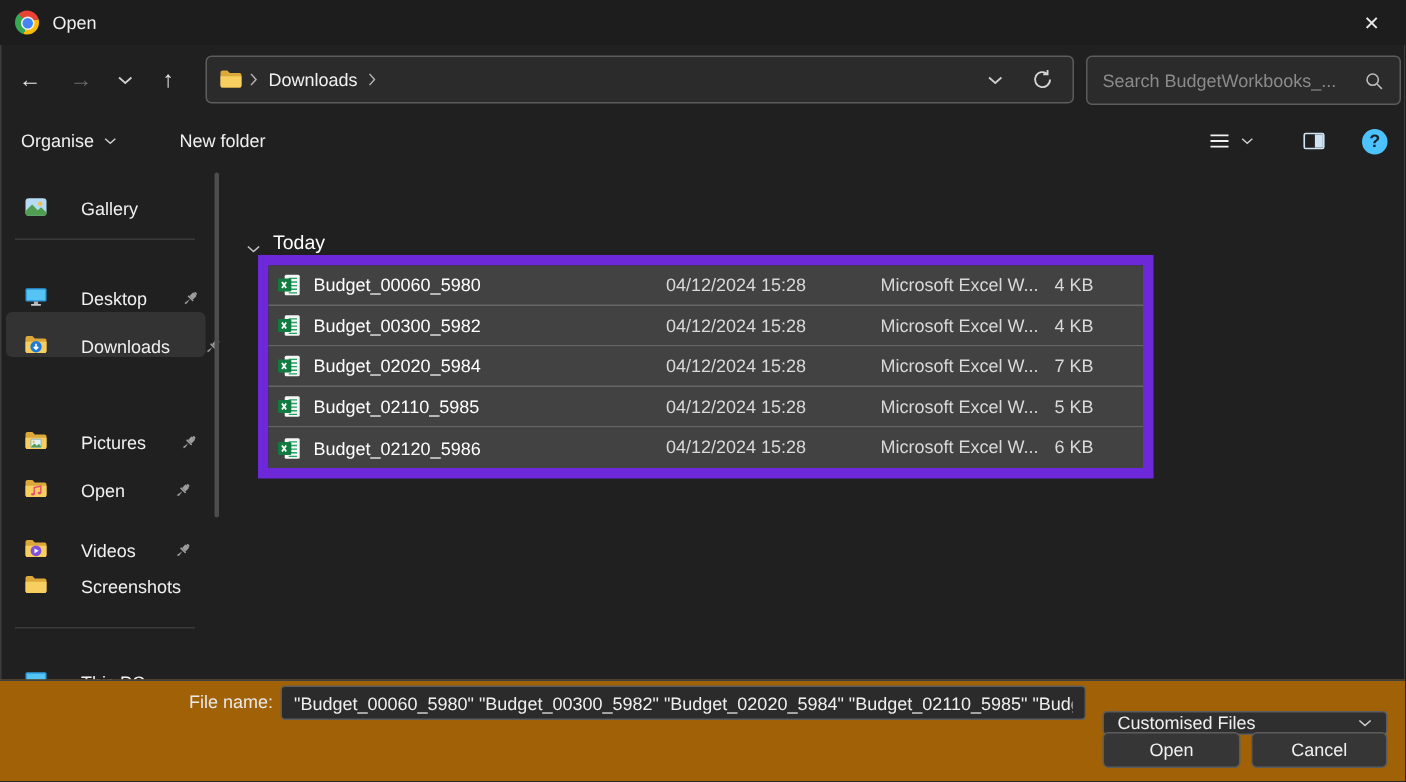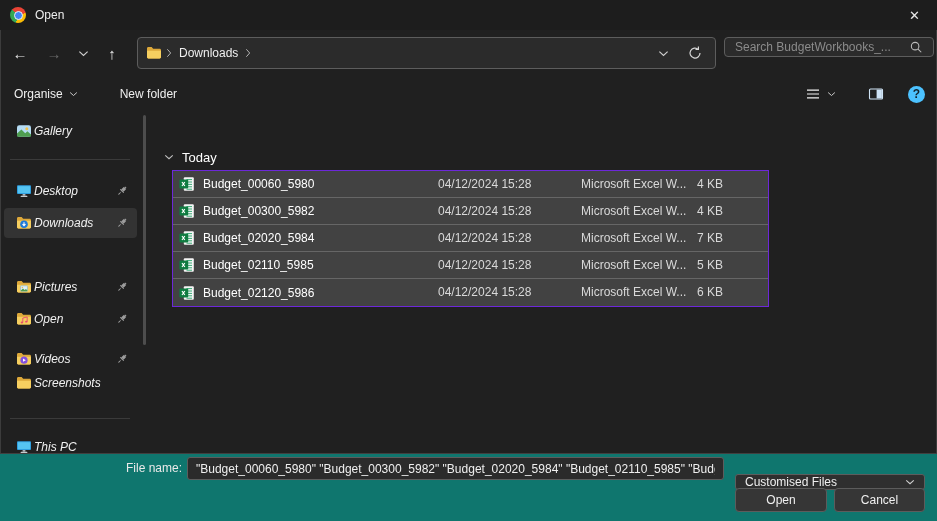--- a/index.html
+++ b/index.html
@@ -26,62 +26,62 @@
   .nbtn{ width:32px; height:30px; display:flex; align-items:center; justify-content:center;
     color:#e6e6e6; font-size:15px; border-radius:4px; }
   .nbtn.small{ width:22px; }
   .nbtn.disabled{ color:#6a6a6a; }
   .field{ background:#2b2b2b; border:1px solid #5d5d5d; border-radius:4px; }
   .addressbar{ position:absolute; left:137px; top:7px; width:579px; height:32px;
     display:flex; align-items:center; padding:0 8px; }
   .crumbsep{ color:#b2b2b2; margin:0 4px; display:flex; align-items:center; }
   .crumb{ color:#f0f0f0; padding:0 3px; white-space:nowrap; }
   .addr-right{ margin-left:auto; display:flex; align-items:center; gap:18px; padding-right:4px; color:#cfcfcf; }
-  .searchbar{ position:absolute; left:724px; top:7px; width:210px; height:20px;
+  .searchbar{ position:absolute; left:724px; top:7px; width:210px; height:33px;
     display:flex; align-items:center; padding:0 10px; }
   .searchbar input{ flex:1; min-width:0; background:transparent; border:none; outline:none;
     color:#dddddd; font-family:"Liberation Sans",sans-serif; font-size:12px; }
   .searchbar input::placeholder{ color:#8b8b8b; }
   
   .toolbar{ position:absolute; top:76px; left:0; right:0; height:36px; display:flex; align-items:center; }
   .tbtn{ display:flex; align-items:center; gap:6px; color:#f0f0f0; padding:5px 8px; border-radius:4px; white-space:nowrap; }
   .tbtn.organise{ margin-left:6px; }
   .tbtn.newfolder{ margin-left:26px; }
   .tool-right{ position:absolute; right:12px; top:0; height:36px; display:flex; align-items:center; gap:16px; color:#e2e2e2; }
   .helpbtn{ width:17px; height:17px; border-radius:50%; background:#4cc2ff; color:#15242c;
     font-weight:bold; font-size:12px; display:flex; align-items:center; justify-content:center; }
   
   .body{ position:absolute; top:112px; left:0; right:0; height:341px; overflow:hidden; }
   .sidebar{ position:absolute; left:0; top:0; width:148px; height:100%; }
   .sitem{ position:absolute; left:4px; width:133px; height:30px; border-radius:4px;
-    display:flex; align-items:center; gap:2px; padding:0 8px 0 12px; color:#f0f0f0;font-style:italic; }
+    display:flex; align-items:flex-end; gap:22px; padding:0 8px 0 12px; color:#f0f0f0; }
   .sitem.selected{ background:#333333; }
   .sitem .pin{ margin-left:auto; display:flex; }
   .sdivider{ position:absolute; left:10px; width:120px; height:1px; background:#3a3a3a; }
   .sscroll{ position:absolute; left:143px; top:3px; width:3px; height:230px; background:#4d4d4d; border-radius:2px; }
   .content{ position:absolute; left:137px; top:0; right:0; height:100%; }
   .colheaders{ position:absolute; top:0; left:0; right:0; height:26px; color:#c9c9c9; }
   .col{ position:absolute; top:7px; white-space:nowrap; }
   .col.c-name{ left:51px; } .col.c-date{ left:300px; } .col.c-type{ left:443px; } .col.c-size{ left:564px; }
   .sortcaret{ position:absolute; left:303px; top:1px; color:#b5b5b5; }
   .colsep{ position:absolute; top:6px; width:1px; height:15px; background:#3f3f3f; }
-  .grouprow{ position:absolute; top:33px; left:0; height:24px; display:flex; align-items:center; gap:8px;
+  .grouprow{ position:absolute; top:33px; left:0; height:24px; display:flex; align-items:flex-end; gap:8px;
     padding-left:27px; color:#ffffff; font-size:13px; }
   .grouprow .gchev{ color:#c0c0c0; display:flex; }
-  .rows{ position:absolute; left:35px; top:58px; width:597px; border:1px solid #6d28d9; }
+  .rows{ position:absolute; left:35px; top:58px; width:597px; border:7px solid #6d28d9; }
   .frow{ position:relative; height:27px; background:#424242; border-bottom:1px solid #666666;
     display:flex; align-items:center; }
   .frow:last-child{ border-bottom:none; }
   .frow .fic{ margin-left:6px; flex:0 0 16px; display:flex; }
   .fname{ margin-left:8px; color:#ffffff; white-space:nowrap; }
   .fdate,.ftype,.fsize{ position:absolute; top:0; line-height:27px; color:#d9d9d9; white-space:nowrap; }
   .fdate{ left:265px; } .ftype{ left:408px; }
   .fsize{ left:524px; width:60px; }
   
-  .footer{ position:absolute; top:453px; left:0; right:0; height:68px; background:#0f766e; border-top:1px solid #404040; }
+  .footer{ position:absolute; top:453px; left:0; right:0; height:68px; background:#a16207; border-top:1px solid #404040; }
   .fnlabel{ position:absolute; left:120px; top:3px; width:62px; height:23px; line-height:23px;
     text-align:right; color:#e9e9e9; }
   .fninput{ position:absolute; left:187px; top:3px; width:537px; height:23px;
     background:#2b2b2b; border:1px solid #5d5d5d; border-radius:3px; color:#efefef;
     font-family:"Liberation Sans",sans-serif; font-size:12px; padding:0 8px; outline:none; white-space:nowrap; overflow:hidden; }
   .combo{ position:absolute; left:735px; top:20px; width:190px; height:16px;
     background:#2f2f2f; border:1px solid #5d5d5d; border-radius:3px;
     display:flex; align-items:center; justify-content:space-between; padding:0 9px; color:#efefef; }
   .combo .cchev{ color:#cfcfcf; display:flex; }
   .btn{ position:absolute; top:34px; height:24px; background:#363636; border:1px solid #5c5c5c;

